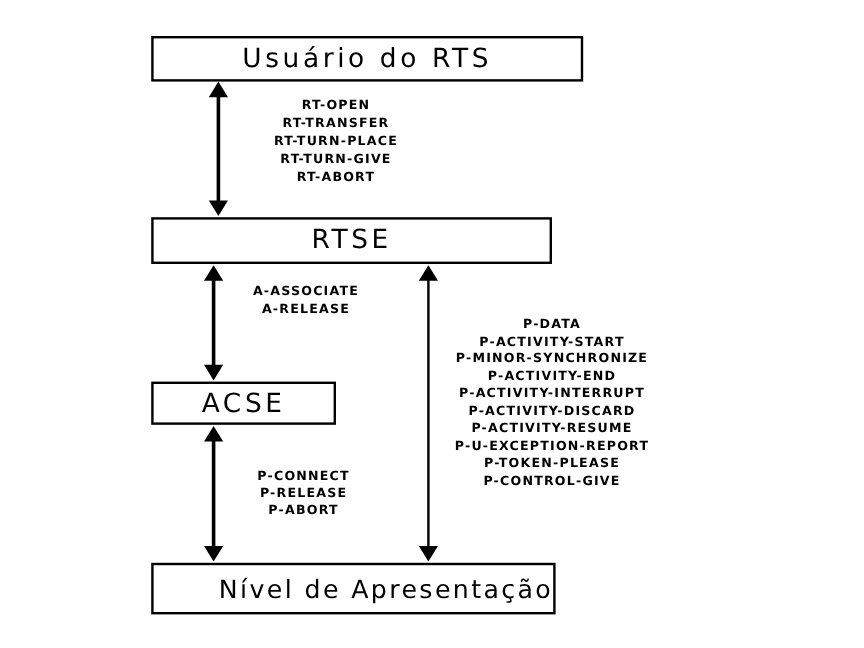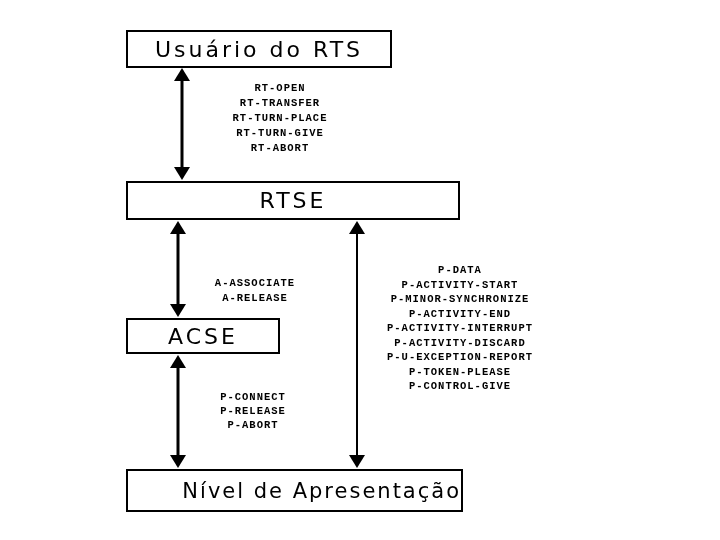--- a/index.html
+++ b/index.html
@@ -23,21 +23,21 @@
     border: 2px solid #000000;
     background: #ffffff;
     display: flex;
     align-items: center;
     justify-content: center;
     color: #000000;
     font-size: 22px;
     letter-spacing: 3px;
     white-space: nowrap;
   }
-  #box-usuario      { left: 126px; top: 30px;  width: 266px; height: 38px; }
+  #box-usuario      { left: 126px; top: 30px;  width: 360px; height: 38px; }
   #box-rtse         { left: 126px; top: 181px; width: 334px; height: 39px; }
   #box-acse         { left: 126px; top: 318px; width: 154px; height: 36px; }
   #box-apresentacao { left: 126px; top: 469px; width: 337px; height: 43px; font-size: 21px; letter-spacing: 2px; justify-content: flex-end; }
 
   
   .v-arrow {
     position: absolute;
     width: 16px;
   }
   .v-arrow .shaft {
@@ -78,23 +78,23 @@
   
   .prim-col {
     position: absolute;
     color: #000000;
     font-weight: bold;
     font-size: 10.5px;
     letter-spacing: 1px;
     text-align: center;
     white-space: nowrap;
   }
-  .prim-col div { display: block; font-family: Liberation Mono, monospace; }
+  .prim-col div { display: block; }
   #prims-rt      { left: 200px; top: 81px;  width: 160px; line-height: 15px; }
-  #prims-a       { left: 175px; top: 236px; width: 160px; line-height: 15px; margin-top: 40px; }
+  #prims-a       { left: 175px; top: 236px; width: 160px; line-height: 15px; }
   #prims-p-left  { left: 173px; top: 390px; width: 160px; line-height: 14px; }
   #prims-p-right { left: 368px; top: 263px; width: 184px; line-height: 14.5px; }
 </style>
 </head>
 <body>
 
 <div id="canvas">
 
   <div class="layer-box" id="box-usuario">
     <span>Usuário do RTS</span>
@@ -155,18 +155,19 @@
     <div>P-ABORT</div>
   </div>
 
   <div class="prim-col" id="prims-p-right">
     <div>P-DATA</div>
     <div>P-ACTIVITY-START</div>
     <div>P-MINOR-SYNCHRONIZE</div>
     <div>P-ACTIVITY-END</div>
     <div>P-ACTIVITY-INTERRUPT</div>
     <div>P-ACTIVITY-DISCARD</div>
+    <div>P-ACTIVITY-RESUME</div>
     <div>P-U-EXCEPTION-REPORT</div>
     <div>P-TOKEN-PLEASE</div>
     <div>P-CONTROL-GIVE</div>
   </div>
 
 </div>
 
 </body></html>

